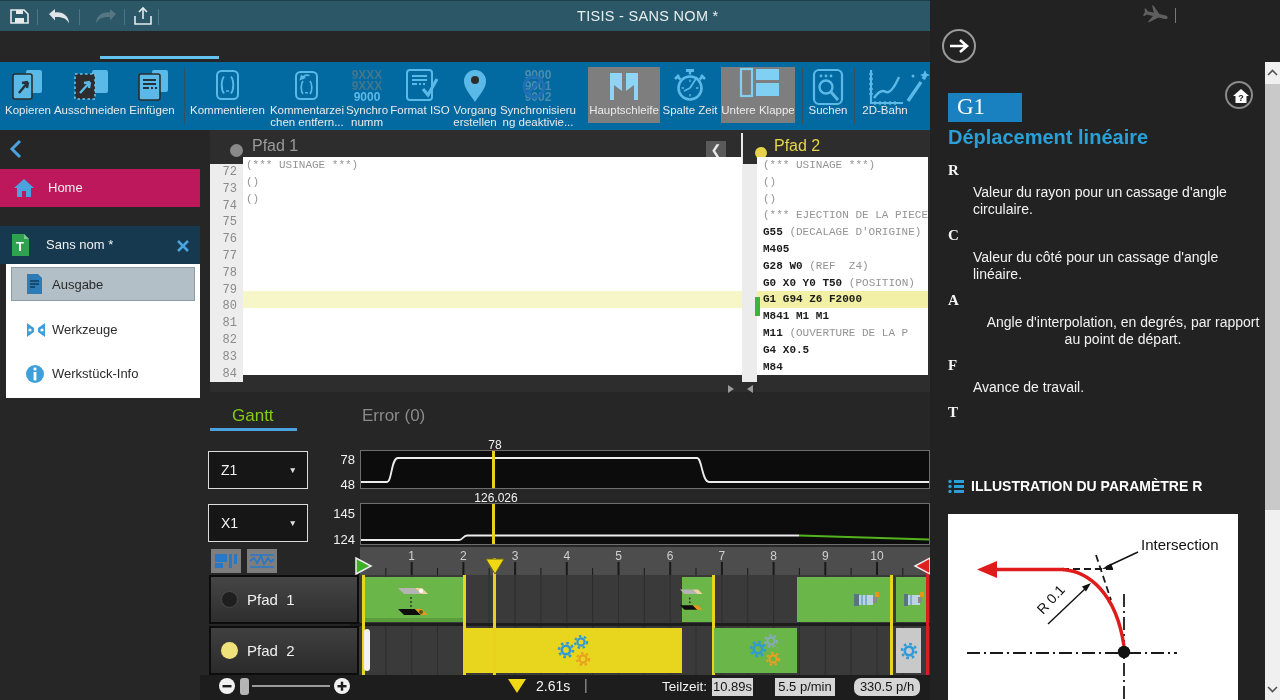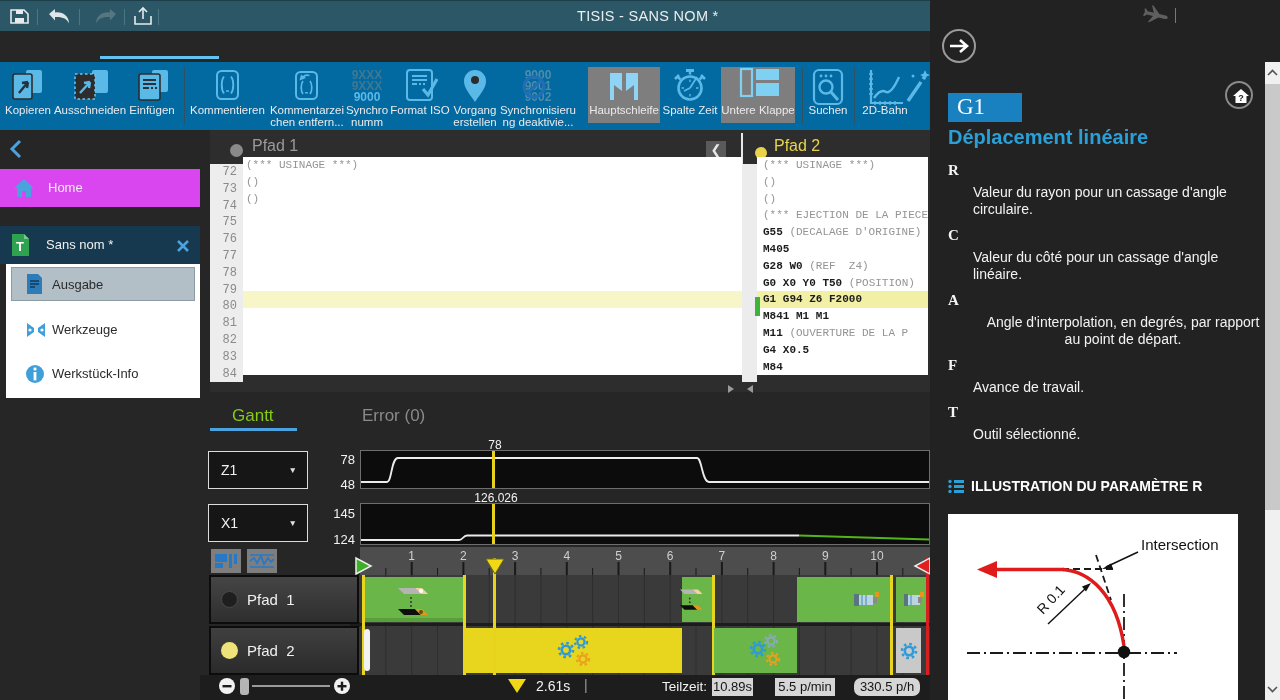--- a/index.html
+++ b/index.html
@@ -200,21 +200,21 @@
     <div class="tbtn lbl" style="left:658px;top:42px;width:64px;">Spalte Zeit</div>
     <div class="tbtn lbl" style="left:718px;top:42px;width:80px;">Untere Klappe</div>
     <div class="tbtn lbl" style="left:806px;top:42px;width:44px;">Suchen</div>
     <div class="tbtn lbl" style="left:858px;top:42px;width:54px;">2D-Bahn</div>
     <div class="tbtn lbl" style="left:906px;top:33px;width:30px;padding-left:32px;">Wiz</div>
   </div>
   <div class="abs" id="sidebar">
     <svg width="24" height="22" style="position:absolute;left:6px;top:8px;">
       <path d="M14 3 L6 11 L14 19" stroke="#4aa3df" stroke-width="3" fill="none"></path>
     </svg>
-    <div class="siderow" style="top:39px;height:38px;background:#d946ef;">
+    <div class="siderow" style="top:39px;height:38px;background:#be185d;">
       <svg width="22" height="20" style="position:absolute;left:13px;top:9px;">
         <path d="M11 1 L21 10 H18 V19 H13 V13 H9 V19 H4 V10 H1 Z" fill="#4aa3df"></path>
       </svg>
       <span style="position:absolute;left:48px;top:11px;">Home</span>
     </div>
     <div class="siderow" style="top:96px;height:38px;background:#16394f;">
       <svg width="20" height="24" style="position:absolute;left:11px;top:7px;">
         <path d="M1 1 H13 L18 6 V23 H1 Z" fill="#2fa24f"></path>
         <path d="M13 1 L13 6 L18 6 Z" fill="#79c98e"></path>
         <text x="9" y="18" font-size="13" font-weight="bold" fill="#ffffff" text-anchor="middle" font-family="Liberation Sans">T</text>
@@ -516,21 +516,20 @@
 
     <div class="pletter" style="left:18px;top:162px;">R</div>
     <div class="ptext" style="left:43px;top:184px;width:290px;line-height:17px;">Valeur du rayon pour un cassage d'angle<br>circulaire.</div>
     <div class="pletter" style="left:18px;top:227px;">C</div>
     <div class="ptext" style="left:43px;top:249px;width:290px;line-height:17px;">Valeur du côté pour un cassage d'angle<br>linéaire.</div>
     <div class="pletter" style="left:18px;top:292px;">A</div>
     <div class="ptext" style="left:43px;top:314px;width:300px;line-height:17px;text-align:center;">Angle d'interpolation, en degrés, par rapport<br>au point de départ.</div>
     <div class="pletter" style="left:18px;top:357px;">F</div>
     <div class="ptext" style="left:43px;top:379px;width:265px;">Avance de travail.</div>
     <div class="pletter" style="left:18px;top:404px;">T</div>
-    <div class="ptext" style="left:43px;top:426px;width:265px;">Outil sélectionné.</div>
 
     <svg width="16" height="15" style="position:absolute;left:18px;top:479px;">
       <circle cx="2" cy="2.5" r="1.7" fill="#2aa0d8"></circle>
         <rect x="6" y="1" width="10" height="3" fill="#2aa0d8"></rect>
       <circle cx="2" cy="7.5" r="1.7" fill="#2aa0d8"></circle>
         <rect x="6" y="6" width="10" height="3" fill="#2aa0d8"></rect>
       <circle cx="2" cy="12.5" r="1.7" fill="#2aa0d8"></circle>
         <rect x="6" y="11" width="10" height="3" fill="#2aa0d8"></rect>
     </svg>
     <div style="position:absolute;left:41px;top:478px;color:#ffffff;font-size:14px;font-weight:bold;">ILLUSTRATION DU PARAMÈTRE R</div>

